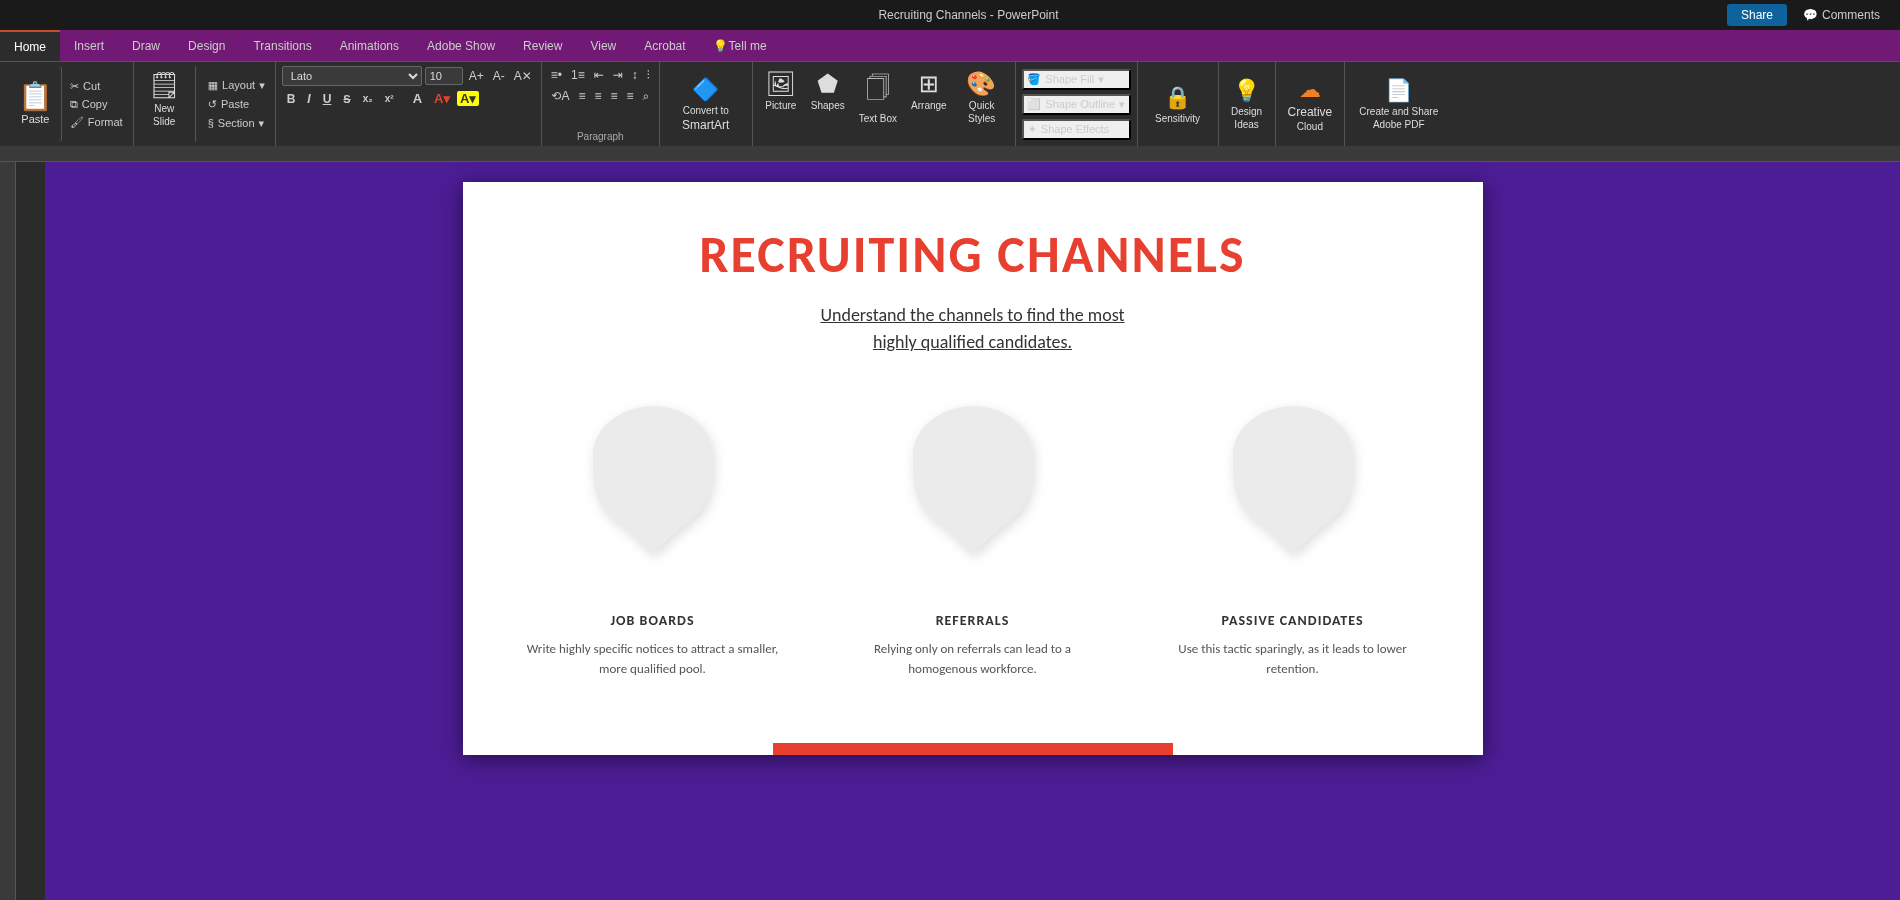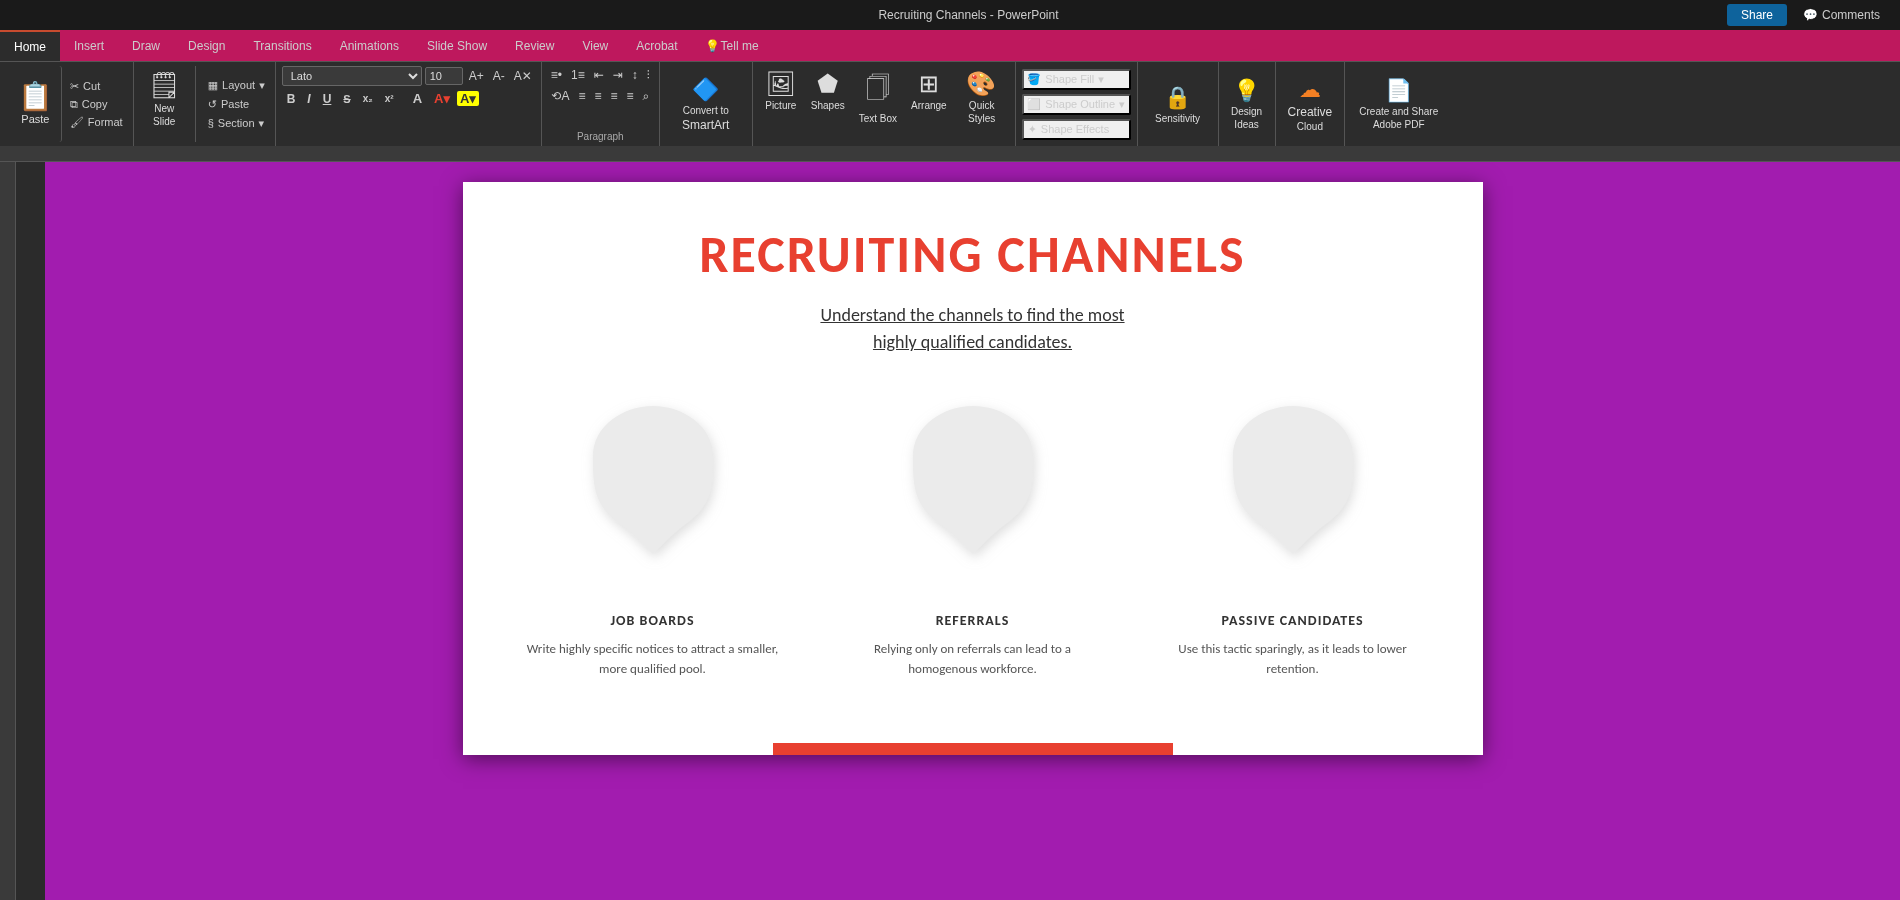--- a/index.html
+++ b/index.html
@@ -1,17 +1,17 @@
 <!DOCTYPE html>
 <html><head>
   <meta charset="utf-8">
   <style>
     * { box-sizing: border-box; margin: 0; padding: 0; }
     body { font-family: 'Segoe UI', Arial, sans-serif; background: #2b2b2b; width: 1900px; height: 900px; overflow: hidden; display: flex; flex-direction: column; }
-    .ribbon-tabs { display: flex; align-items: stretch; height: 32px; background: #be185d; border-bottom: 1px solid #555; }
+    .ribbon-tabs { display: flex; align-items: stretch; height: 32px; background: #701a75; border-bottom: 1px solid #555; }
     .ribbon-tab { padding: 0 14px; font-size: 12px; color: #ccc; display: flex; align-items: center; cursor: pointer; border: none; background: transparent; }
     .ribbon-tab.active { background: #2c2c2c; color: #fff; border-top: 2px solid #c84b2f; }
     .ribbon-body { display: flex; align-items: stretch; height: 84px; padding: 0 4px; background: #2c2c2c; }
     .ribbon-group { display: flex; flex-direction: column; align-items: center; justify-content: center; padding: 4px 6px; border-right: 1px solid #555; min-width: 60px; }
     .ribbon-group-inner { display: flex; align-items: center; gap: 4px; flex: 1; }
     .ribbon-group-label { font-size: 10px; color: #aaa; margin-top: 2px; }
 
     
     .clipboard-group { display: flex; flex-direction: row; align-items: stretch; padding: 4px 6px; border-right: 1px solid #555; }
     .paste-btn { display: flex; flex-direction: column; align-items: center; justify-content: center; padding: 4px 8px; cursor: pointer; border-radius: 3px; border: none; background: transparent; color: #ddd; gap: 2px; font-size: 11px; border-right: 1px solid #555; margin-right: 4px; }
@@ -40,21 +40,21 @@
     .ins-btn { display: flex; flex-direction: column; align-items: center; justify-content: flex-start; padding: 4px 6px; cursor: pointer; border-radius: 3px; border: none; background: transparent; color: #ddd; font-size: 10px; gap: 2px; min-width: 44px; }
     .top-btn { background: transparent; border: none; color: #ccc; cursor: pointer; font-size: 12px; padding: 4px 10px; border-radius: 3px; display: flex; align-items: center; gap: 4px; }
     .share-btn { background: #0e639c; color: #fff; border: none; padding: 4px 14px; border-radius: 3px; cursor: pointer; font-size: 12px; }
 
     
     .ruler-h { height: 16px; background: #3a3a3a; border-bottom: 1px solid #555; flex-shrink: 0; position: relative; overflow: hidden; }
     .ruler-v { width: 16px; background: #3a3a3a; border-right: 1px solid #555; flex-shrink: 0; }
 
     
     .main-area { display: flex; flex: 1; overflow: hidden; }
-    .canvas-area { flex: 1; display: flex; align-items: flex-start; justify-content: center; padding: 20px; overflow: auto; background: #a21caf; position: relative; margin-left: 29px; }
+    .canvas-area { flex: 1; display: flex; align-items: flex-start; justify-content: center; padding: 20px; overflow: auto; background: #4c1d95; position: relative; margin-left: 29px; }
 
     
     .slide { background: #fff; width: 1020px; min-height: 573px; box-shadow: 0 4px 20px rgba(0,0,0,0.5); position: relative; padding: 40px; display: flex; flex-direction: column; align-items: center; }
     .slide-title { font-size: 52px; font-weight: 700; color: #e84030; text-transform: uppercase; text-align: center; letter-spacing: 2px; margin-bottom: 16px; font-family: 'Calibri', Arial, sans-serif; }
     .slide-subtitle { font-size: 18px; color: #333; text-align: center; line-height: 1.5; margin-bottom: 40px; font-family: 'Calibri', Arial, sans-serif; text-decoration: underline; }
     .slide-cards { display: flex; gap: 60px; justify-content: center; width: 100%; }
     .slide-card { display: flex; flex-direction: column; align-items: center; width: 260px; }
     .card-shape { width: 160px; height: 200px; position: relative; margin-bottom: 16px; }
     .card-shape svg { width: 100%; height: 100%; }
     .card-title { font-size: 14px; font-weight: 700; letter-spacing: 1px; color: #333; text-align: center; margin-bottom: 10px; font-family: 'Calibri', Arial, sans-serif; }
@@ -90,21 +90,21 @@
   </div>
 </div>
 
 <div class="ribbon-tabs">
   <button class="ribbon-tab active">Home</button>
   <button class="ribbon-tab">Insert</button>
   <button class="ribbon-tab">Draw</button>
   <button class="ribbon-tab">Design</button>
   <button class="ribbon-tab">Transitions</button>
   <button class="ribbon-tab">Animations</button>
-  <button class="ribbon-tab">Slide Show</button>
+  <button class="ribbon-tab">Adobe Show</button>
   <button class="ribbon-tab">Review</button>
   <button class="ribbon-tab">View</button>
   <button class="ribbon-tab">Acrobat</button>
   <button class="ribbon-tab">
     <span>💡</span>
     <span>Tell me</span>
   </button>
 </div>
 
 <div class="ribbon-body">

